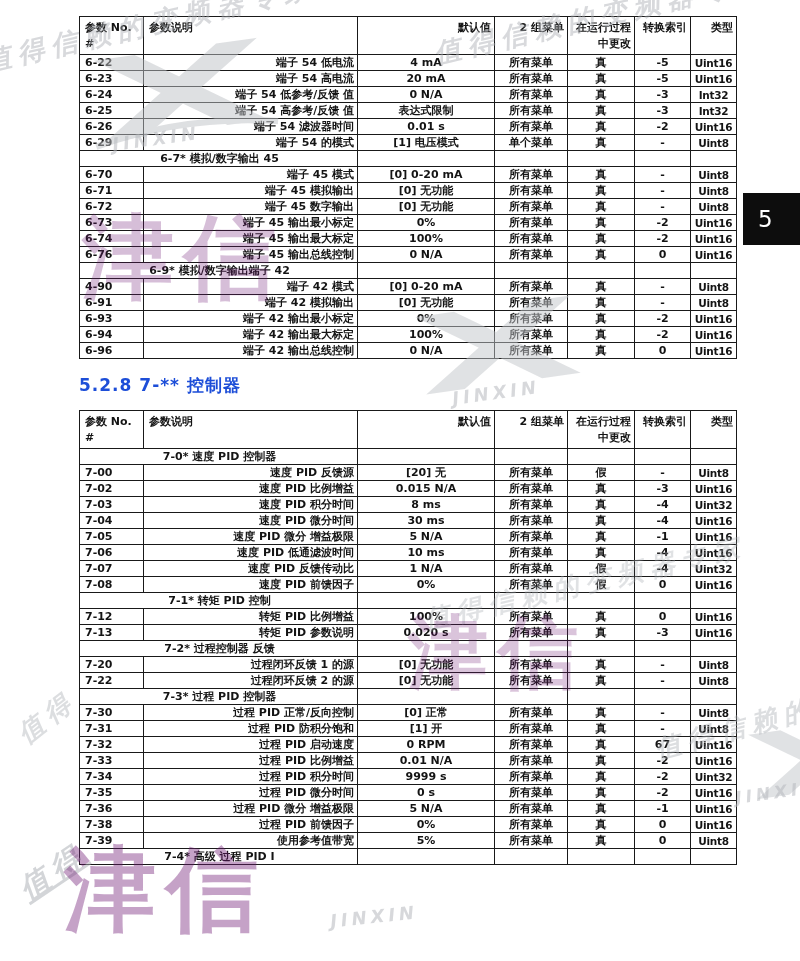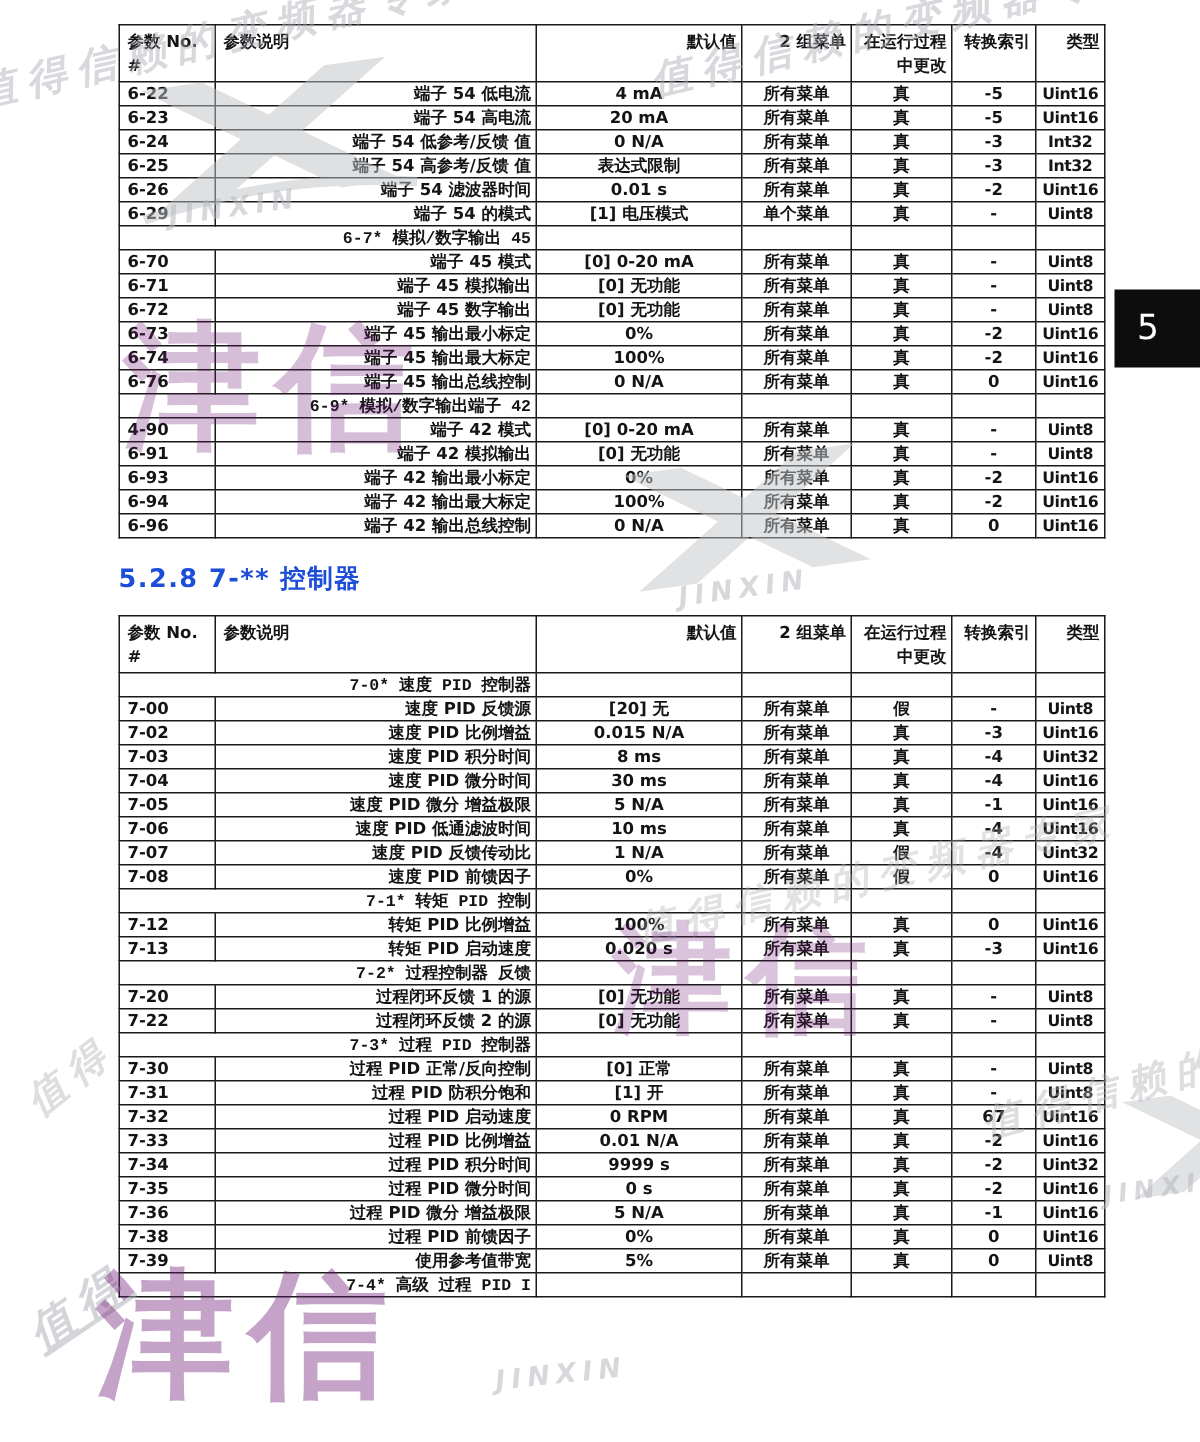--- a/index.html
+++ b/index.html
@@ -23,21 +23,21 @@
   }
   th.c0,th.c1{text-align:left;padding-left:5px;}
   col.c0{width:64px} col.c1{width:214px} col.c2{width:137px}
   col.c3{width:73px} col.c4{width:67px} col.c5{width:56px} col.c6{width:46px}
   tr.param td{height:15px;}
   tr.section td{height:13px;}
   td.c0{text-align:left;padding-left:5px;}
   td.c1{text-align:right;padding-left:5px;}
   td.c2,td.c3,td.c4,td.c5{text-align:center;}
   td.c6{text-align:center;font-size:10.5px;padding:0 1px;letter-spacing:-0.3px;}
-  td.sec-label{text-align:right;padding-left:5px;font-family:Liberation Mono, monospace;}
+  td.sec-label{text-align:center;padding-left:5px;}
   h2.sec-heading{
     font-size:17px;font-weight:bold;letter-spacing:1px;
     margin:15px 0 13px 0;color:#1d4ed8;
   }
   
   .side-tab{
     position:absolute;right:0;top:193px;width:57px;height:52px;
     background:#0d0d0d;color:#fff;z-index:3;
     display:flex;align-items:center;padding-left:15px;box-sizing:border-box;
     font-size:23px;font-weight:normal;
@@ -408,21 +408,21 @@
           <td class="c0">7-12</td>
           <td class="c1">转矩 PID 比例增益</td>
           <td class="c2">100%</td>
           <td class="c3">所有菜单</td>
           <td class="c4">真</td>
           <td class="c5">0</td>
           <td class="c6">Uint16</td>
         </tr>
         <tr class="param">
           <td class="c0">7-13</td>
-          <td class="c1">转矩 PID 启动速度</td>
+          <td class="c1">转矩 PID 参数说明</td>
           <td class="c2">0.020 s</td>
           <td class="c3">所有菜单</td>
           <td class="c4">真</td>
           <td class="c5">-3</td>
           <td class="c6">Uint16</td>
         </tr>
         <tr class="section">
           <td colspan="2" class="c0 sec-label">7-2* 过程控制器 反馈</td>
           <td class="c2"></td>
           <td class="c3"></td>

